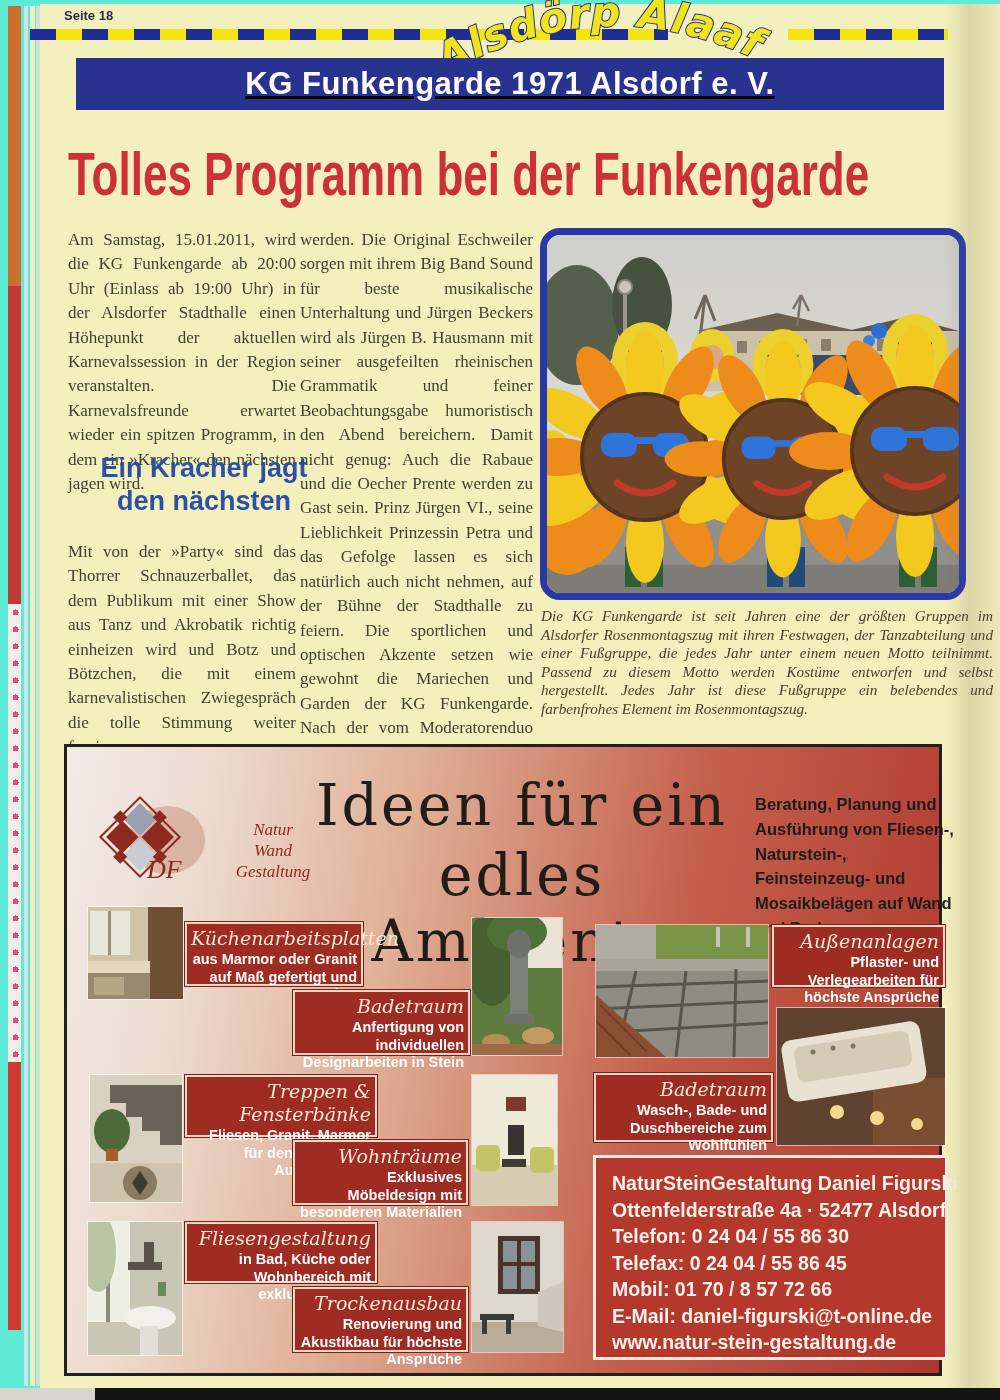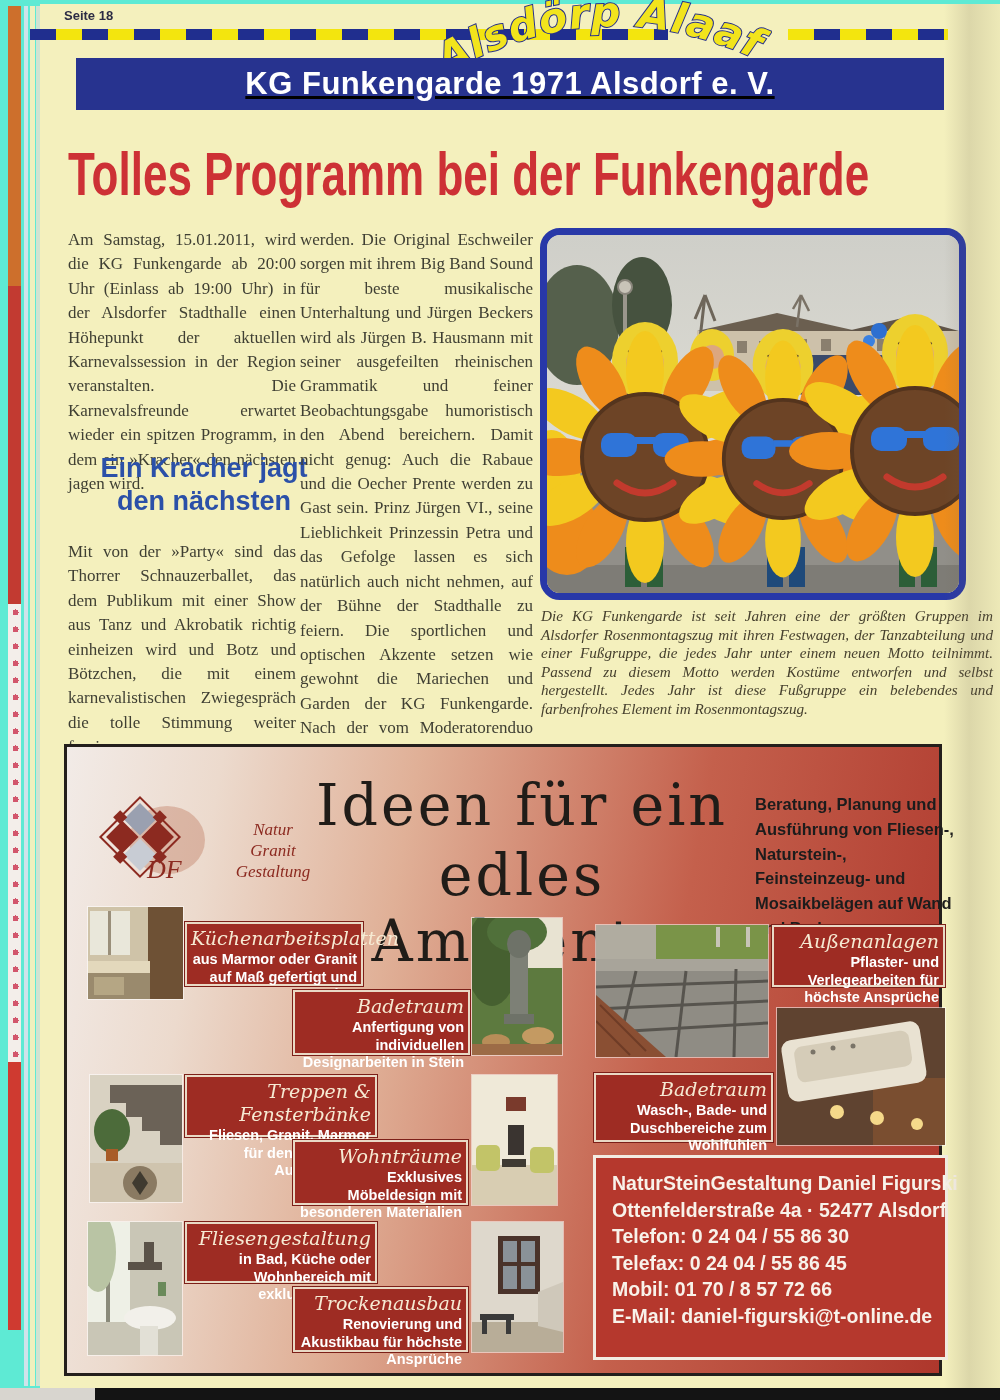--- a/index.html
+++ b/index.html
@@ -230,21 +230,21 @@
         <rect x="12" y="50" width="10" height="10" fill="#8c2a20"></rect>
         <rect x="68" y="50" width="10" height="10" fill="#8c2a20"></rect>
         <rect x="40" y="22" width="10" height="10" fill="#8c2a20"></rect>
         <rect x="40" y="78" width="10" height="10" fill="#8c2a20"></rect>
       </g>
       <text x="52" y="96" font-family="Liberation Serif, serif" font-style="italic" font-size="26" fill="#8c2a20">DF</text>
     </svg>
 
     <div class="abs" id="ad-logo-name">
       <div>Natur</div>
-      <div>Granit</div>
+      <div>Wand</div>
       <div>Gestaltung</div>
     </div>
 
     <div class="abs" id="ad-title1">Ideen für ein</div>
     <div class="abs" id="ad-title2">edles Ambiente</div>
     <div class="abs" id="ad-intro">Beratung, Planung und Ausführung von Fliesen-, Naturstein-, Feinsteinzeug- und Mosaikbelägen auf Wand und Boden</div>
 
     <div class="abs ph" style="left:21px;top:160px;width:95px;height:92px;">
       <svg viewBox="0 0 95 92">
           <rect width="95" height="92" fill="#cfc3a8"></rect>
@@ -392,20 +392,21 @@
       <div class="d">Renovierung und Akustikbau für höchste Ansprüche</div>
     </div>
 
     <div class="abs" id="contact">
       <div>NaturSteinGestaltung Daniel Figurski</div>
       <div>Ottenfelderstraße 4a · 52477 Alsdorf</div>
       <div>Telefon: 0 24 04 / 55 86 30</div>
       <div>Telefax: 0 24 04 / 55 86 45</div>
       <div>Mobil: 01 70 / 8 57 72 66</div>
       <div>E-Mail: daniel-figurski@t-online.de</div>
+      <div>www.natur-stein-gestaltung.de</div>
     </div>
 
   </div>
 
   <div class="abs" id="right-shadow"></div>
   <div class="abs" id="bottom-left"></div>
   <div class="abs" id="bottom-bar"></div>
 
 </div>
 

